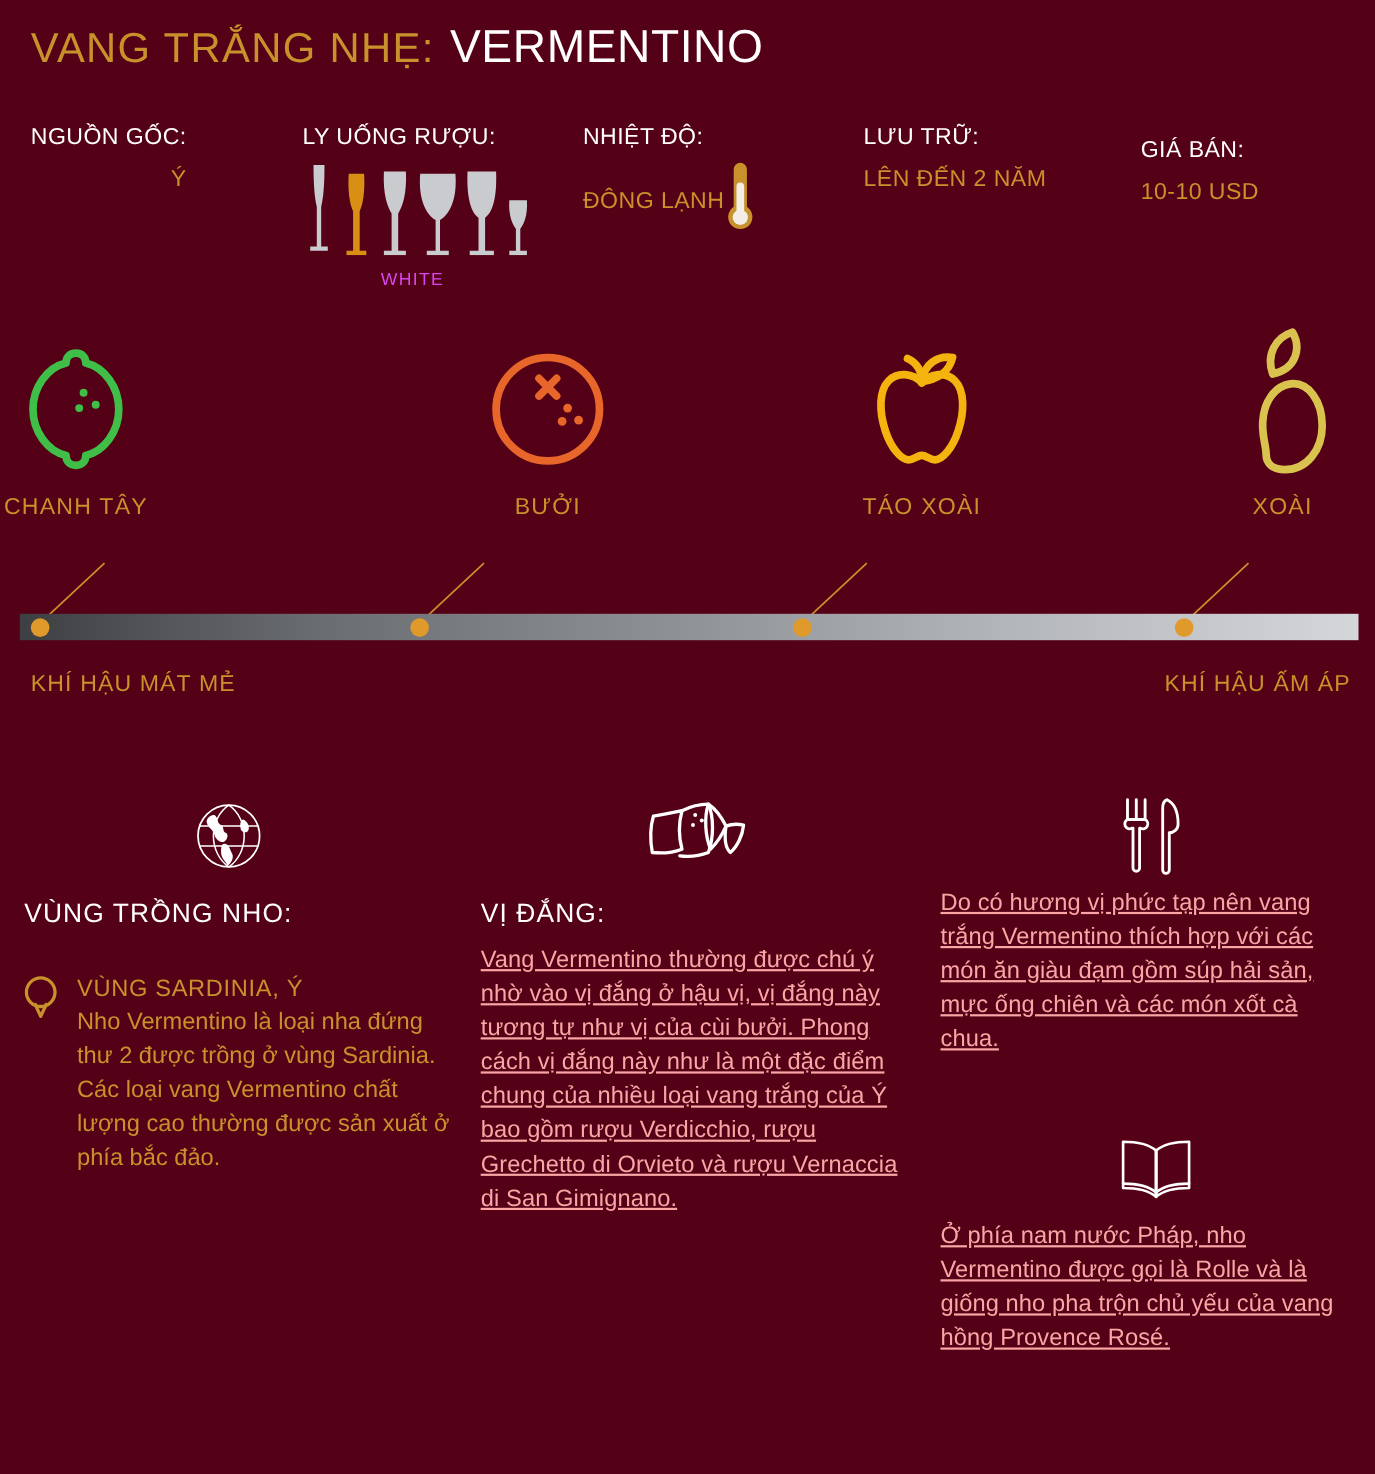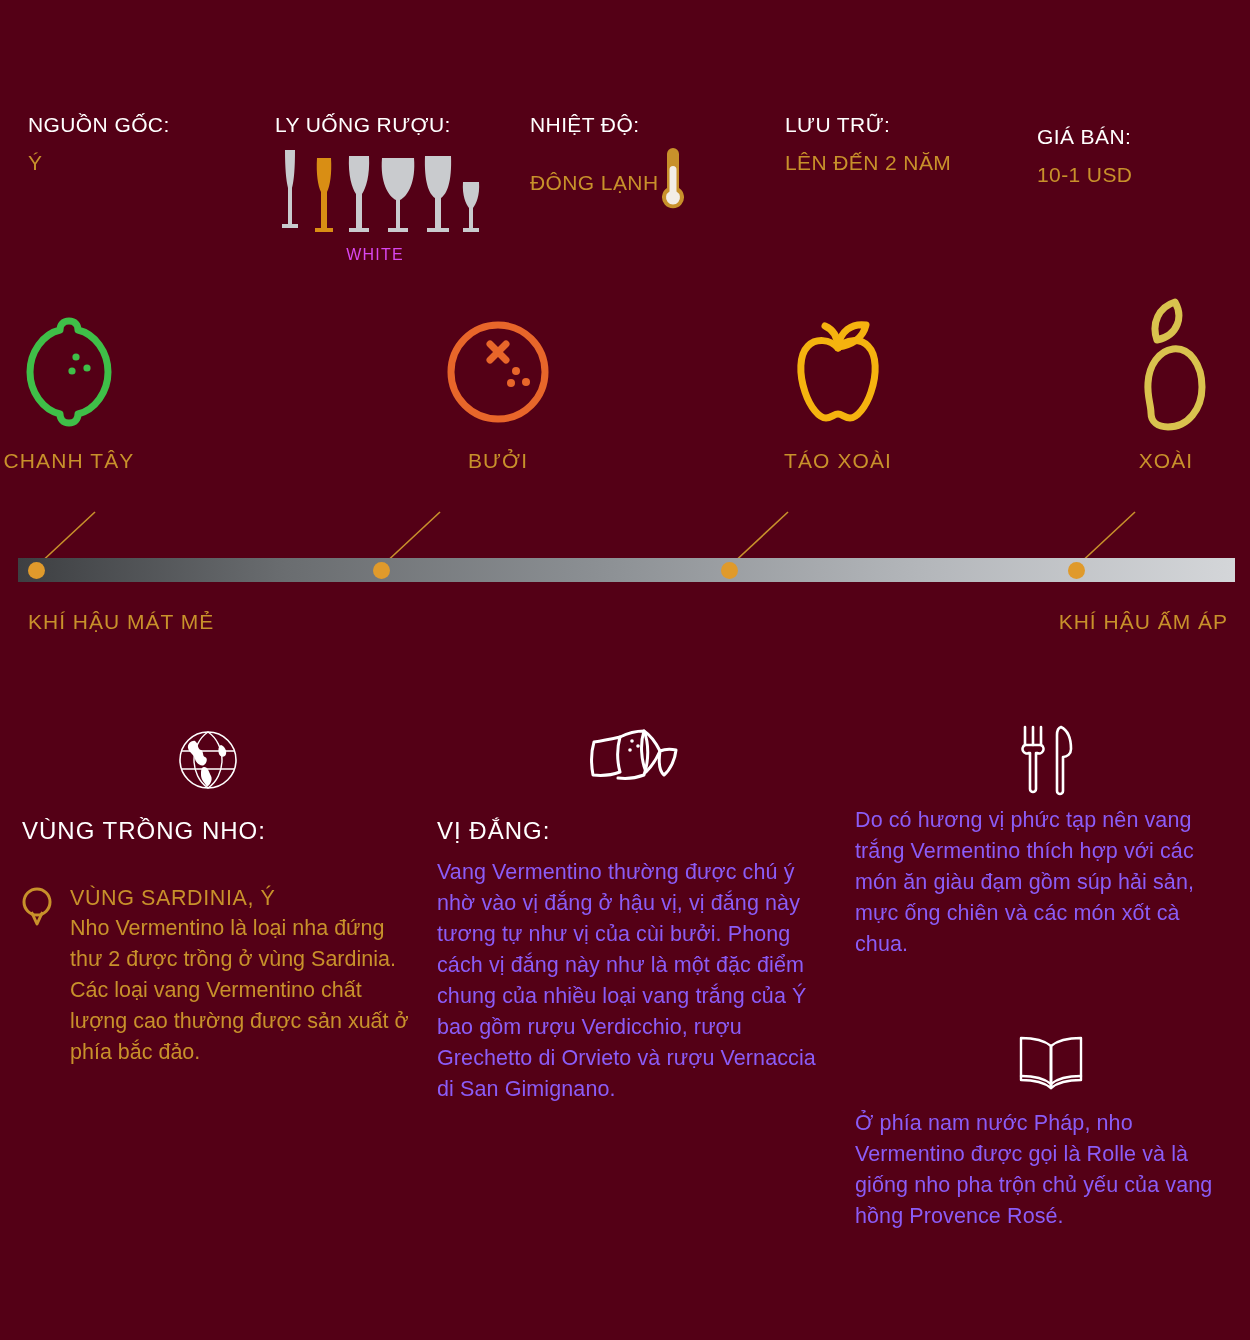--- a/index.html
+++ b/index.html
@@ -31,21 +31,21 @@
   .info-row { position: absolute; left: 0; top: 112px; width: 1250px; height: 170px; }
   .info-block { position: absolute; }
   .info-label {
     font-size: 21px; color: #FFFFFF; letter-spacing: 0.4px;
     white-space: nowrap; line-height: 1.25;
   }
   .info-value {
     font-size: 21px; color: #C8912B; letter-spacing: 0.4px;
     white-space: nowrap; line-height: 1.25; margin-top: 12px;
   }
-  .ib-origin { left: 28px; top: 0; }
+  .ib-origin { left: 28px; top: 0; text-align: right; }
   .ib-glass  { left: 275px; top: 0; }
   .ib-temp   { left: 530px; top: 0; }
   .ib-store  { left: 785px; top: 0; }
   .ib-price  { left: 1037px; top: 0; margin-top: 12px; }
 
   .glass-set {
     margin-top: 10px; display: flex; align-items: flex-end;
     gap: 4px; height: 84px;
   }
   .glass-cap { margin-top: 14px; font-size: 16px; color: #d946ef;
@@ -96,41 +96,45 @@
   .col-icon { height: 90px; display: flex; align-items: center; justify-content: center; }
   .col-icon.left-ico  { justify-content: flex-start; padding-left: 155px; }
   .col-icon.mid-ico   { justify-content: flex-start; padding-left: 145px; }
   .col-icon.right-ico { justify-content: flex-start; padding-left: 160px; }
 
   .col-head {
     font-size: 24px; color: #FFFFFF; letter-spacing: 1px;
     margin-top: 12px; white-space: nowrap;
   }
   .body-text {
-    font-size: 21.5px; color: #8b5cf6; line-height: 1.44; letter-spacing: 0.1px;
+    font-size: 21.5px; color: #fca5a5; line-height: 1.44; letter-spacing: 0.1px; text-decoration: underline;
   }
 
   .region { display: flex; gap: 14px; margin-top: 38px; }
   .pin { flex: 0 0 34px; padding-top: 4px; }
   .region-body { flex: 1; }
   .region-title {
     font-size: 21.5px; color: #C8912B; letter-spacing: 0.6px; line-height: 1.4;
   }
   .region-desc {
     font-size: 21.5px; color: #C8912B; line-height: 1.44;
   }
 
   .para { margin-top: 12px; }
   .para-2 { margin-top: 58px; }
 </style>
 </head>
 <body>
 
 <div class="page">
 
+  <div class="title-row">
+    <span class="title-pre">VANG TRẮNG NHẸ:</span>
+    <span class="title-main">VERMENTINO</span>
+  </div>
 
   <div class="info-row">
 
     <div class="info-block ib-origin">
       <div class="info-label">NGUỒN GỐC:</div>
       <div class="info-value">Ý</div>
     </div>
 
     <div class="info-block ib-glass">
       <div class="info-label">LY UỐNG RƯỢU:</div>
@@ -174,21 +178,21 @@
       </div>
     </div>
 
     <div class="info-block ib-store">
       <div class="info-label">LƯU TRỮ:</div>
       <div class="info-value">LÊN ĐẾN 2 NĂM</div>
     </div>
 
     <div class="info-block ib-price">
       <div class="info-label">GIÁ BÁN:</div>
-      <div class="info-value">10-1 USD</div>
+      <div class="info-value">10-10 USD</div>
     </div>
   </div>
 
   <div class="fruits">
 
     <div class="fruit f0">
       <div class="glyph">
         <svg width="110" height="130" viewBox="0 0 110 130">
           <g fill="none" stroke="#3FBF48" stroke-width="7" stroke-linecap="round" stroke-linejoin="round">
             <path d="M55 16 c-6 0 -9 4 -9 9 c-17 4 -30 22 -30 42 s13 38 30 42 c0 5 3 9 9 9 s9 -4 9 -9 c17 -4 30 -22 30 -42 s-13 -38 -30 -42 c0 -5 -3 -9 -9 -9 z"></path>

